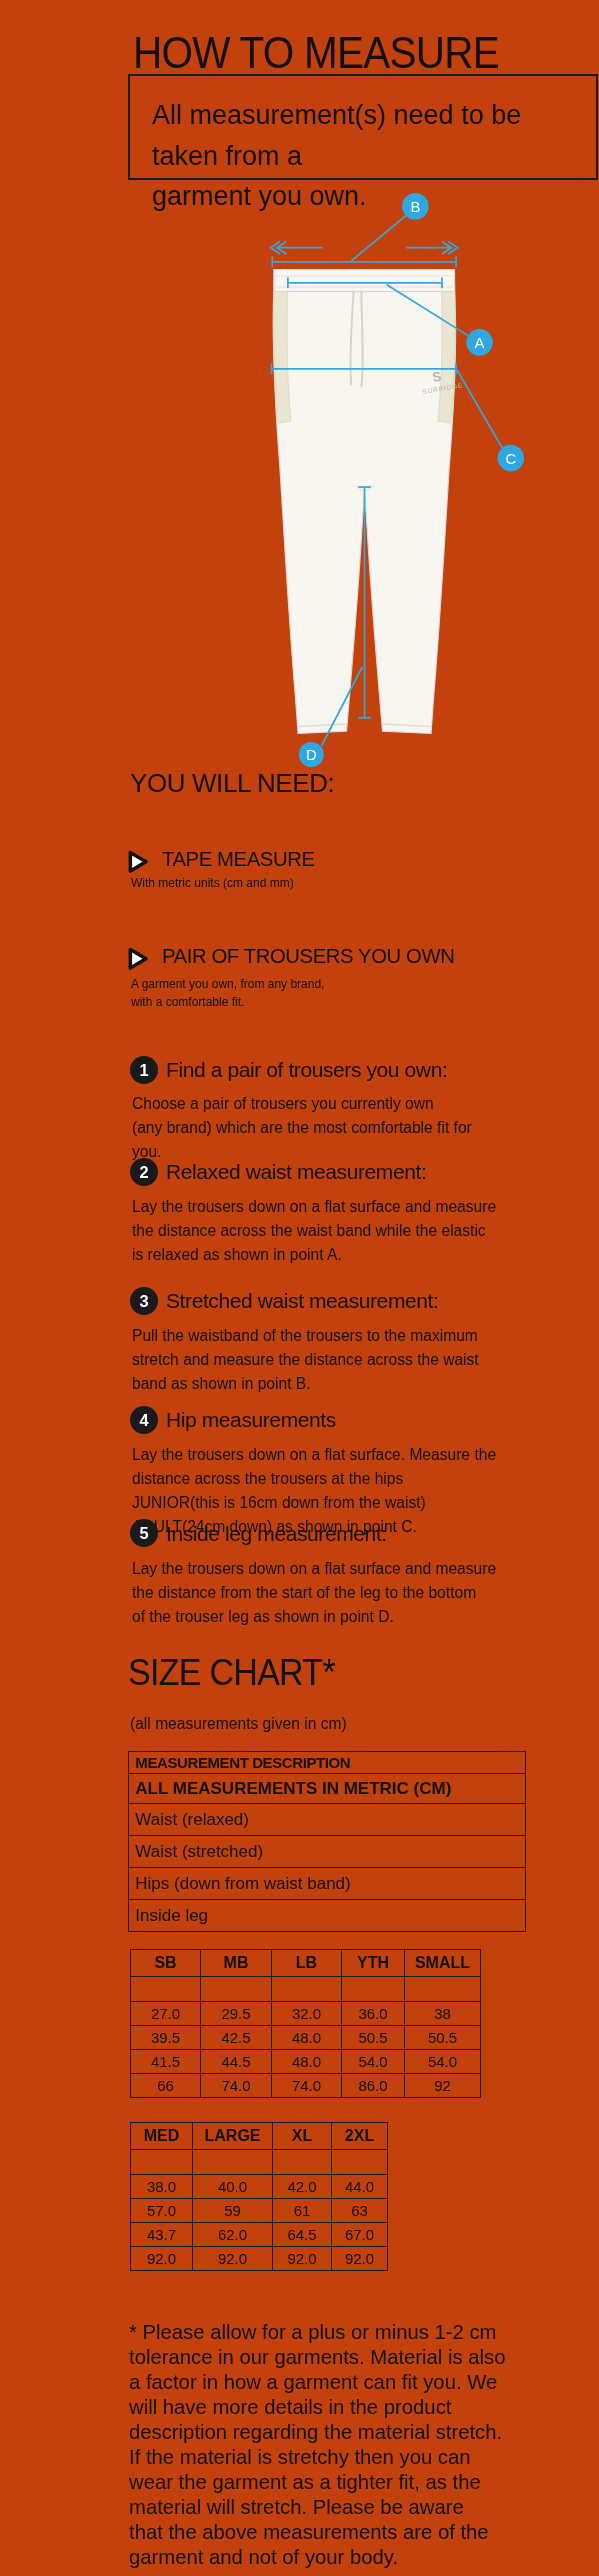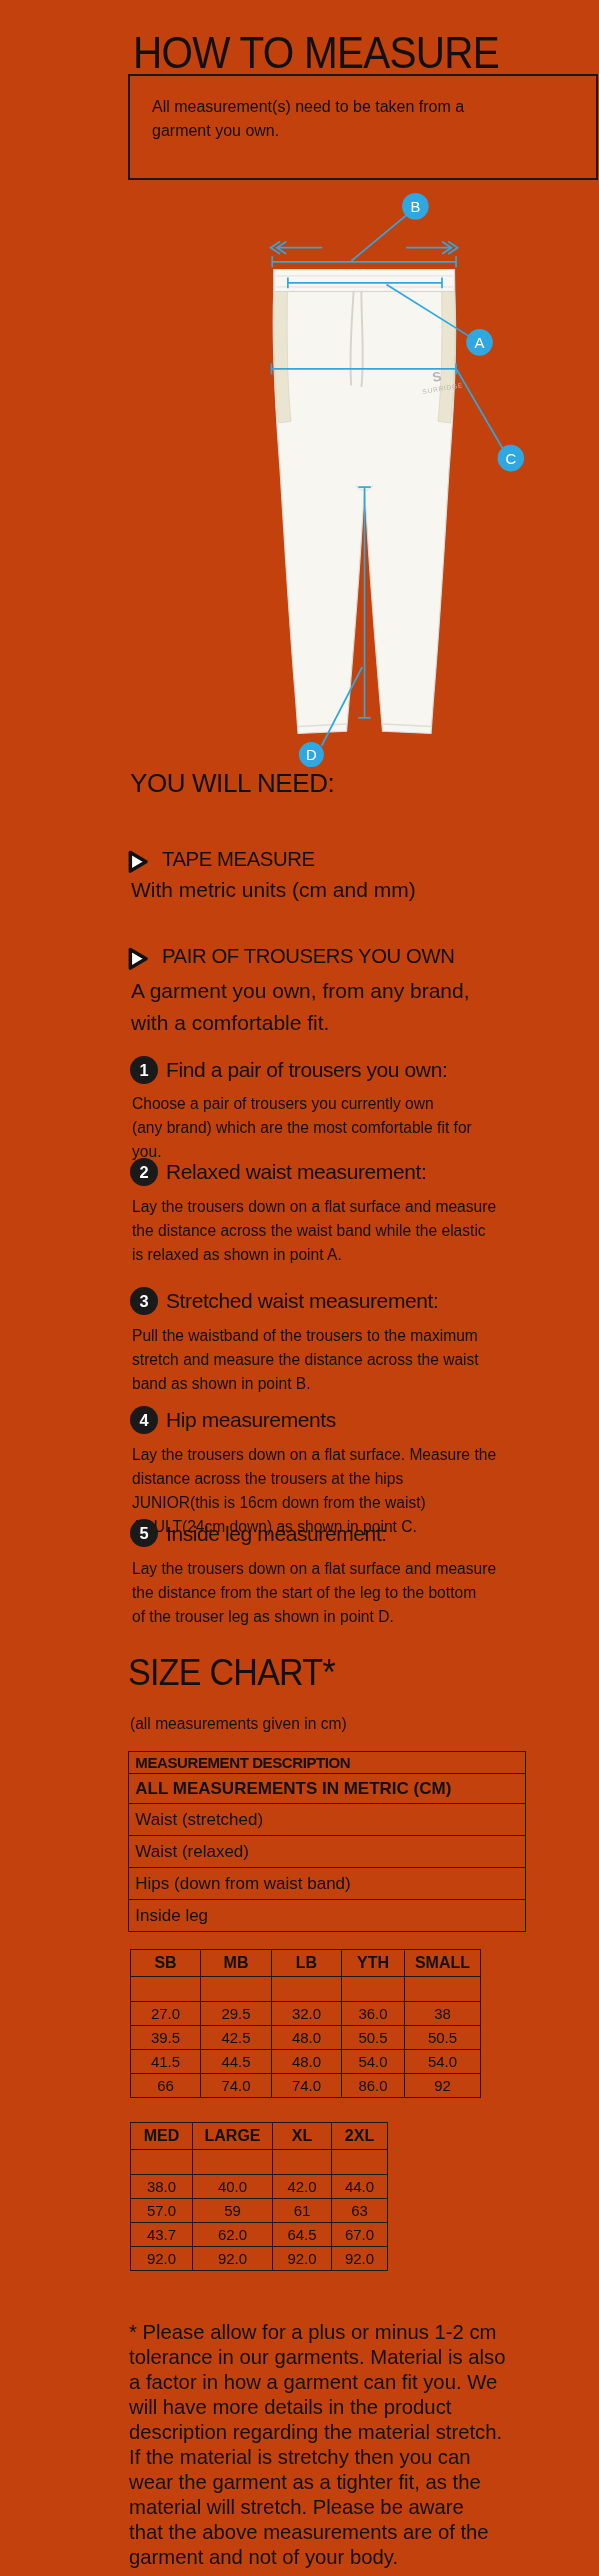--- a/index.html
+++ b/index.html
@@ -2,26 +2,26 @@
 <html style="font-size:12.5px"><head>
 <meta charset="utf-8">
 <style>
   html,body{margin:0;padding:0;background:#fff;}
   #page{position:relative;width:600px;height:2576px;background:#c2410c;
         font-family:"Liberation Sans",sans-serif;color:#111;overflow:hidden;}
   .abs{position:absolute;}
   #title{top:-1.6px;left:133px;font-size:44px;letter-spacing:-0.8px;white-space:nowrap;
          transform:scaleX(0.92);transform-origin:left top;font-weight:400;}
   #note-box{top:74px;left:128px;width:466px;height:102px;border:2.3px solid #1a1a1a;}
-  #note-text{margin:19px 7.8px 0 22px;font-size:16px;line-height:1.5;white-space:pre-line;}
+  #note-text{margin:19px 7.8px 0 22px;font-size:27px;line-height:1.5;white-space:pre-line;}
   #diagram{top:188px;left:0;}
   #ywn-heading{top:768px;left:130px;font-size:26px;letter-spacing:-0.4px;font-weight:400;}
   .need-icon{width:20.3px;height:23.5px;}
   .need-label{font-size:20.3px;letter-spacing:-0.4px;white-space:nowrap;}
-  .need-desc{font-size:21px;line-height:1.5;white-space:pre-line;}
+  .need-desc{font-size:12px;line-height:1.5;white-space:pre-line;}
   .step-badge{width:28px;height:28px;border-radius:50%;background:#1a1a1a;color:#fff;
               display:flex;align-items:center;justify-content:center;font-size:16.4px;font-weight:bold;}
   .step-heading{font-size:21px;letter-spacing:-0.4px;white-space:nowrap;}
   .step-body{font-size:15.6px;line-height:24px;white-space:pre-line;width:438px;}
   #size-chart-heading{top:1652px;left:128px;font-size:37px;letter-spacing:-0.8px;white-space:nowrap;
                       transform:scaleX(0.92);transform-origin:left top;}
   #size-chart-sub{top:1715px;left:130px;font-size:15.6px;}
   #desc-table{top:1751px;left:128px;width:396px;border:1.6px solid #1a1a1a;}
   #desc-table .dt-title{font-size:15px;font-weight:bold;padding:1.6px 6.3px 2.3px 6.3px;
                         border-bottom:1.6px solid #1a1a1a;letter-spacing:-0.4px;}
@@ -174,22 +174,22 @@
   <div class="abs step-body" style="top:1557px;left:132px;">Lay the trousers down on a flat surface and measure
 the distance from the start of the leg to the bottom
 of the trouser leg as shown in point D.</div>
 
   <h2 id="size-chart-heading" class="abs" style="margin:0;font-weight:400;">SIZE CHART*</h2>
   <div id="size-chart-sub" class="abs">(all measurements given in cm)</div>
 
   <div id="desc-table" class="abs">
     <div class="dt-title">MEASUREMENT DESCRIPTION</div>
     <div class="dt-sub">ALL MEASUREMENTS IN METRIC (CM)</div>
+    <div class="dt-row">Waist (relaxed)</div>
     <div class="dt-row">Waist (stretched)</div>
-    <div class="dt-row">Waist (relaxed)</div>
     <div class="dt-row">Hips (down from waist band)</div>
     <div class="dt-row">Inside leg</div>
   </div>
 
   <table id="table-junior" class="size-table">
     <colgroup>
         <col style="width:70px">
         <col style="width:71px">
         <col style="width:70px">
         <col style="width:63px">

